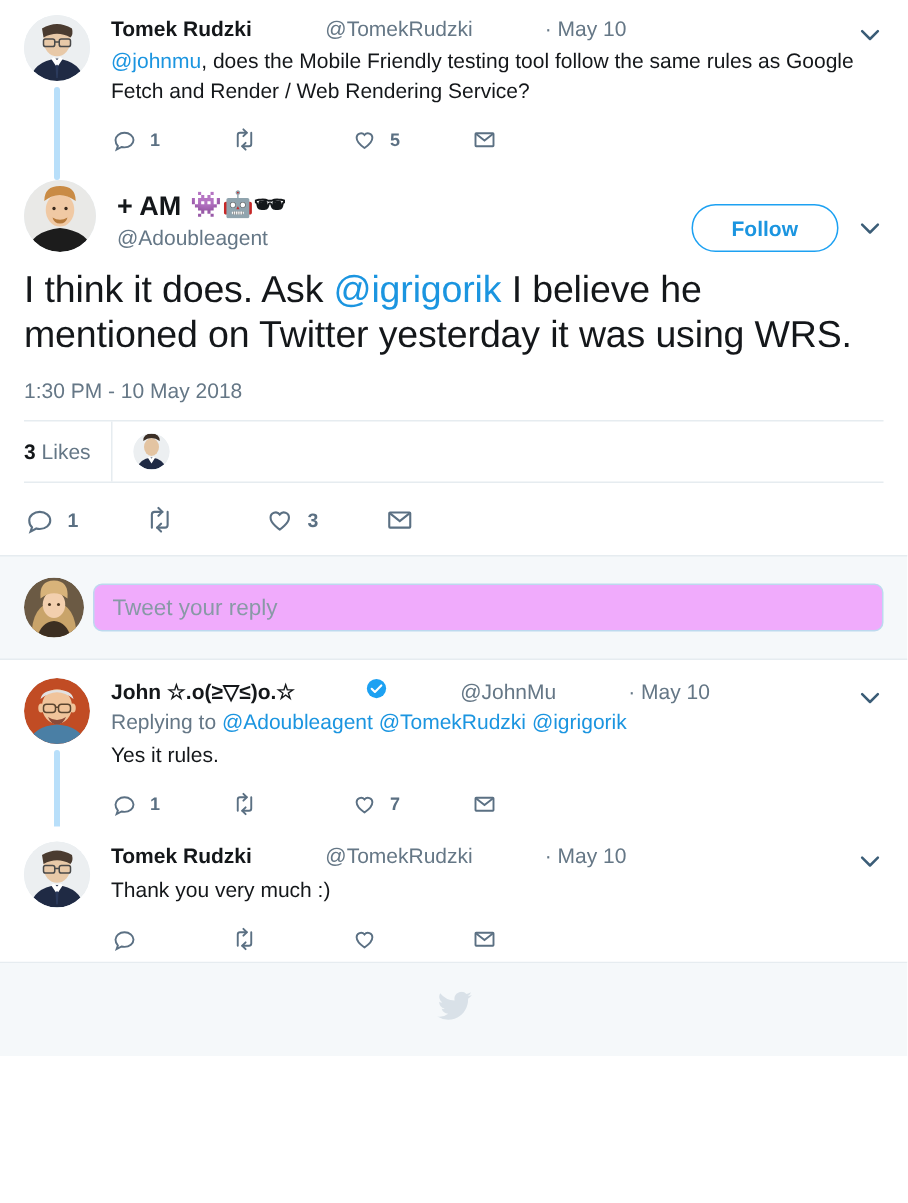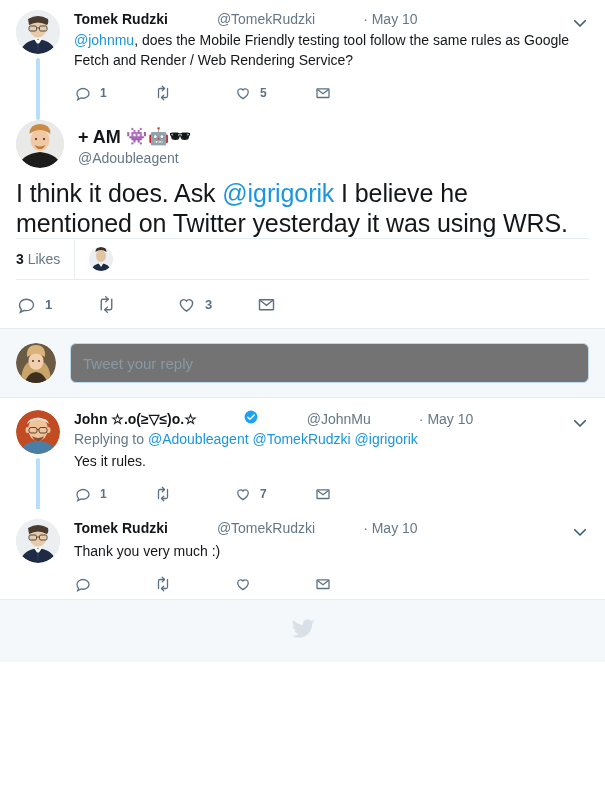--- a/index.html
+++ b/index.html
@@ -110,22 +110,22 @@
   .compose {
     background: #f5f8fa;
     border-top: 1px solid #e6ecf0;
     border-bottom: 1px solid #e6ecf0;
     padding: 14px 16px;
     display: flex; align-items: center;
   }
   .compose .avatar { width: 40px; height: 40px; flex: 0 0 40px;}
   .compose .avatar svg { width:40px; height:40px;}
   .compose-input {
-    flex: 1 1 auto; margin-left: 14px; height: 40px;
-    border: 1px solid #bdd9ee; border-radius: 6px; background: #737373;
+    flex: 1 1 auto; margin-left: 6px; height: 32px;
+    border: 1px solid #bdd9ee; border-radius: 6px; background: #f0abfc;
     padding: 0 12px; font-size: 15px; color: #14171a;
     font-family: inherit; outline: none;
   }
   .compose-input::placeholder { color: #8899a6; }
 
   .footer {
     background: #f5f8fa;
     height: 62px;
     display: flex; align-items: center; justify-content: center;
   }
@@ -238,25 +238,34 @@
           </svg>
         </span>
       </div>
       <div class="main-names">
         <div class="main-dname">
           <span>+ AM</span>
           <span style="margin-left:6px;font-size:17px;">👾🤖🕶</span>
         </div>
         <div class="main-handle">@Adoubleagent</div>
       </div>
+      <div class="follow-wrap">
+        <button class="follow-btn">Follow</button>
+        <span class="follow-caret">
+          <svg viewBox="0 0 24 24" fill="none" stroke="currentColor" stroke-width="2.2" stroke-linecap="round" stroke-linejoin="round">
+              <polyline points="5 9 12 16 19 9"></polyline>
+            </svg>
+        </span>
+      </div>
     </div>
 
 
     <div class="main-text"><span>I think it does. Ask </span><span class="mention">@igrigorik</span><span> I believe he mentioned on Twitter yesterday it was using WRS.</span></div>
 
+    <div class="main-ts">1:30 PM - 10 May 2018</div>
 
     <div class="likes-bar">
       <div class="likes-count"><b>3</b> <span>Likes</span></div>
       <div class="likers">
         <span class="liker-av">
           <svg viewBox="0 0 24 24" xmlns="http://www.w3.org/2000/svg">
             <defs>
                 <clipPath id="c3">
                   <circle cx="12" cy="12" r="12"></circle>
                 </clipPath>

